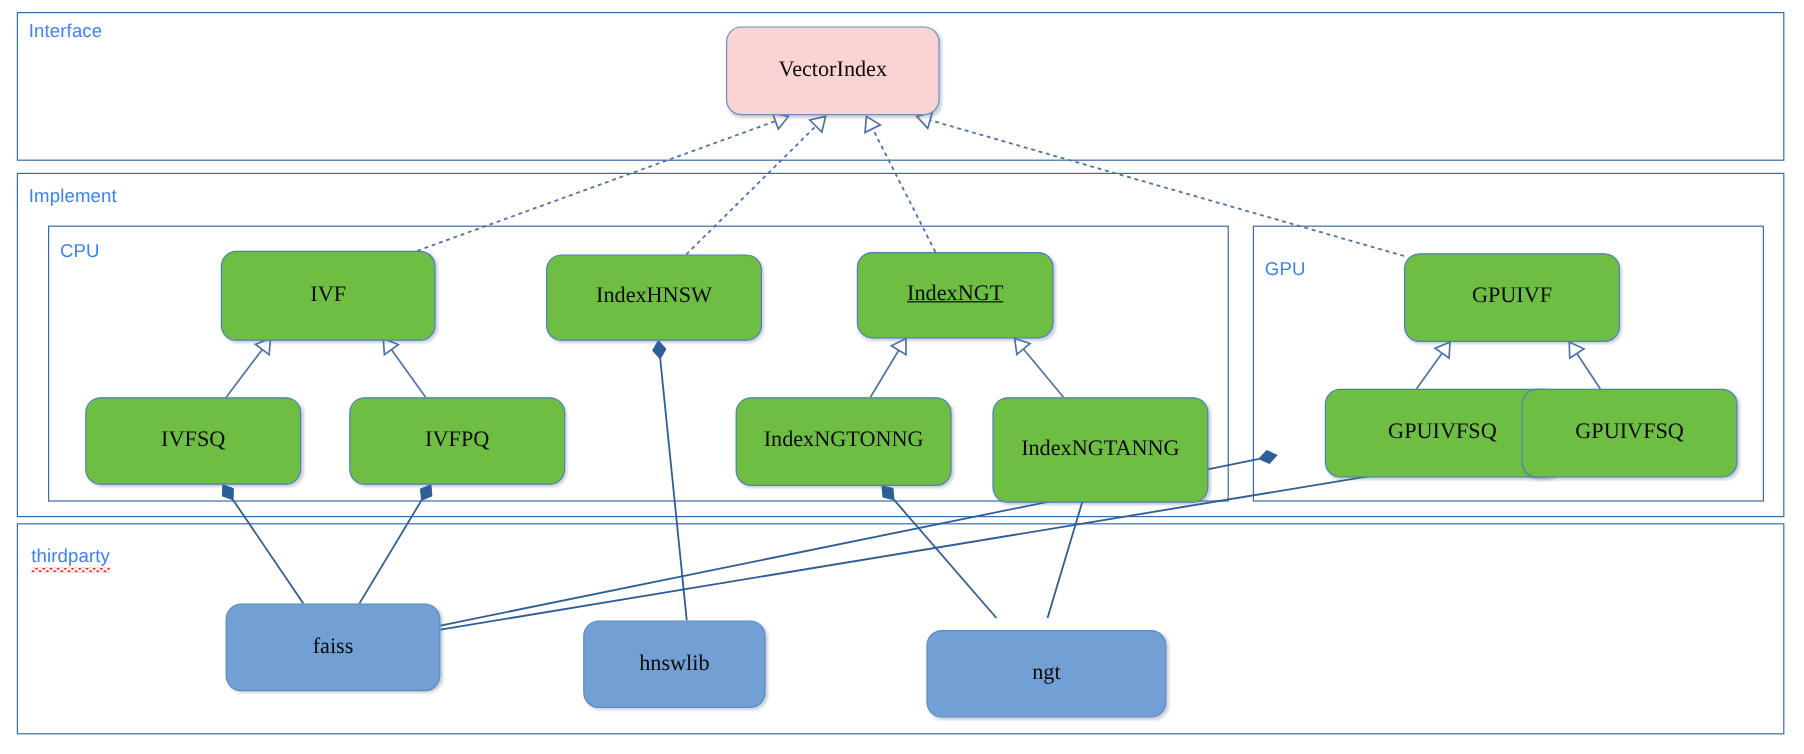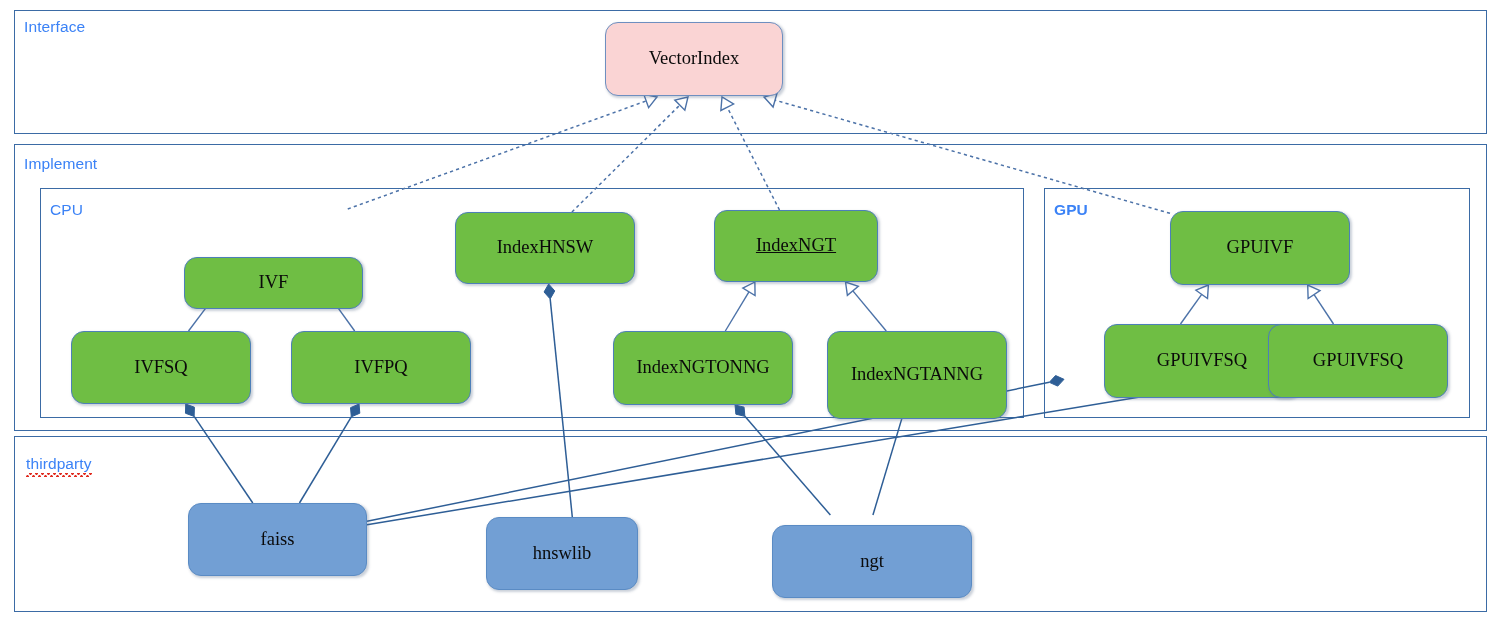--- a/index.html
+++ b/index.html
@@ -41,21 +41,21 @@
   <div class="frame" id="frame-interface" style="left: 14px; top: 10px; width: 1473px; height: 124px;"></div>
   <div class="frame-label" style="left: 24px; top: 18px;">Interface</div>
 
   <div class="frame" id="frame-implement" style="left: 14px; top: 144px; width: 1473px; height: 287px;"></div>
   <div class="frame-label" style="left: 24px; top: 155px;">Implement</div>
 
   <div class="frame" id="frame-cpu" style="left: 40px; top: 188px; width: 984px; height: 230px;"></div>
   <div class="frame-label" style="left: 50px; top: 201px;">CPU</div>
 
   <div class="frame" id="frame-gpu" style="left: 1044px; top: 188px; width: 426px; height: 230px;"></div>
-  <div class="frame-label" style="left: 1054px; top: 201px; font-weight: bold;">GPU</div>
+  <div class="frame-label" style="left: 1054px; top: 216px;">GPU</div>
 
   <div class="frame" id="frame-thirdparty" style="left: 14px; top: 436px; width: 1473px; height: 176px;"></div>
   <div class="frame-label" id="label-thirdparty" style="left: 26px; top: 455px;"><span class="spell"><span>thirdparty</span><span class="squig"></span></span></div>
 
   <svg class="links" id="link-layer" viewBox="0 0 1503 628" preserveAspectRatio="none">
       <line x1="347.76" y1="209.00" x2="646.19" y2="100.92" class="realize"></line>
       <polygon points="657.00,97.00 643.76,94.21 648.62,107.62" class="tri-hollow"></polygon>
       <line x1="571.95" y1="212.00" x2="679.83" y2="105.09" class="realize"></line>
       <polygon points="688.00,97.00 674.81,100.03 684.85,110.16" class="tri-hollow"></polygon>
       <line x1="779.48" y1="210.00" x2="727.21" y2="107.25" class="realize"></line>
@@ -87,21 +87,21 @@
       <line x1="830.37" y1="515.00" x2="744.88" y2="416.34" class="compose"></line>
       <polygon points="735.06,405.00 735.89,414.20 744.88,416.34 744.05,407.13" class="diamond"></polygon>
       <line x1="872.94" y1="515.00" x2="901.60" y2="419.37" class="compose"></line>
       <polygon points="905.91,405.00 898.58,410.63 901.60,419.37 908.93,413.73" class="diamond"></polygon>
     </svg>
 
   <div id="node-layer">
       <div class="node iface" style="left: 605px; top: 22px; width: 178px; height: 74px;">
         <span>VectorIndex</span>
       </div>
-      <div class="node impl" style="left: 184px; top: 209px; width: 179px; height: 52px; margin-top: 48px;">
+      <div class="node impl" style="left: 184px; top: 209px; width: 179px; height: 75px;">
         <span>IVF</span>
       </div>
       <div class="node impl" style="left: 455px; top: 212px; width: 180px; height: 72px;">
         <span>IndexHNSW</span>
       </div>
       <div class="node impl" style="left: 714px; top: 210px; width: 164px; height: 72px; text-decoration: underline;">
         <span>IndexNGT</span>
       </div>
       <div class="node impl" style="left: 71px; top: 331px; width: 180px; height: 73px;">
         <span>IVFSQ</span>

